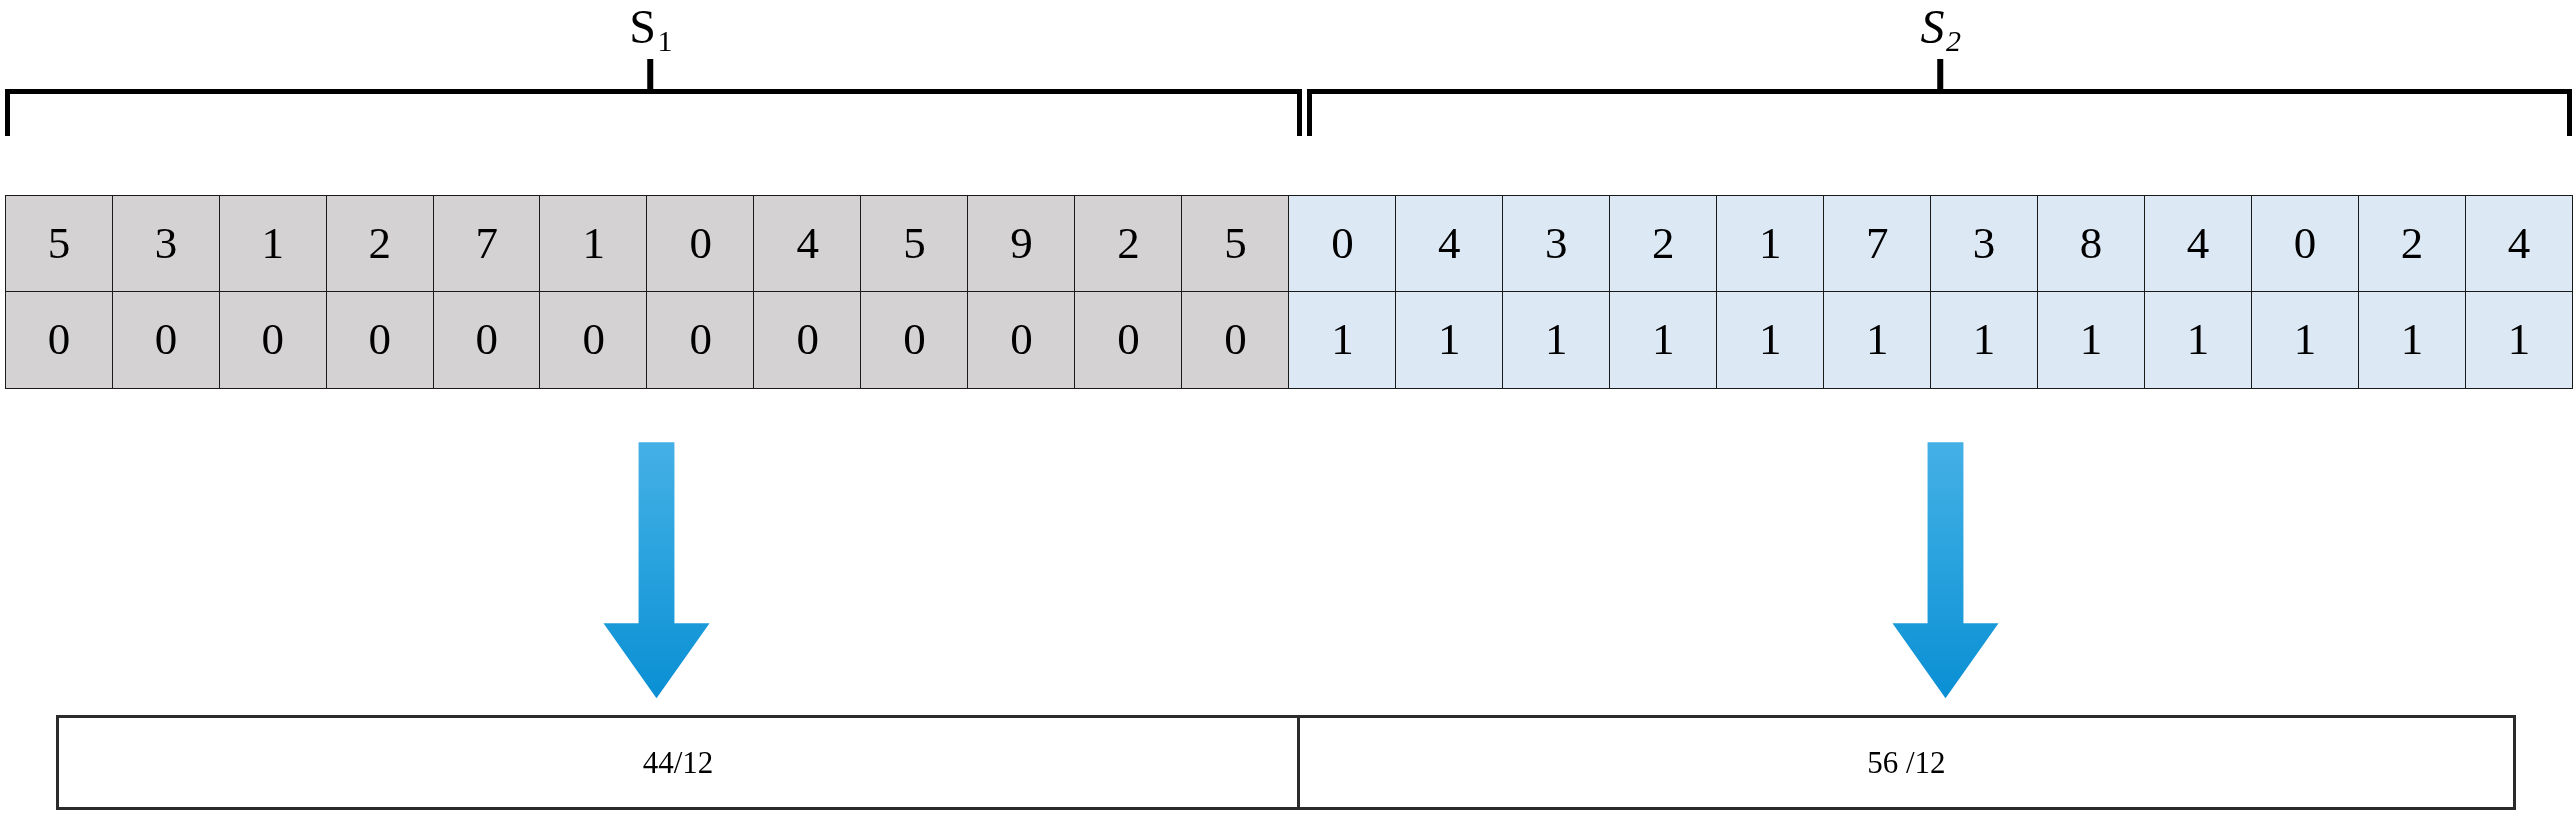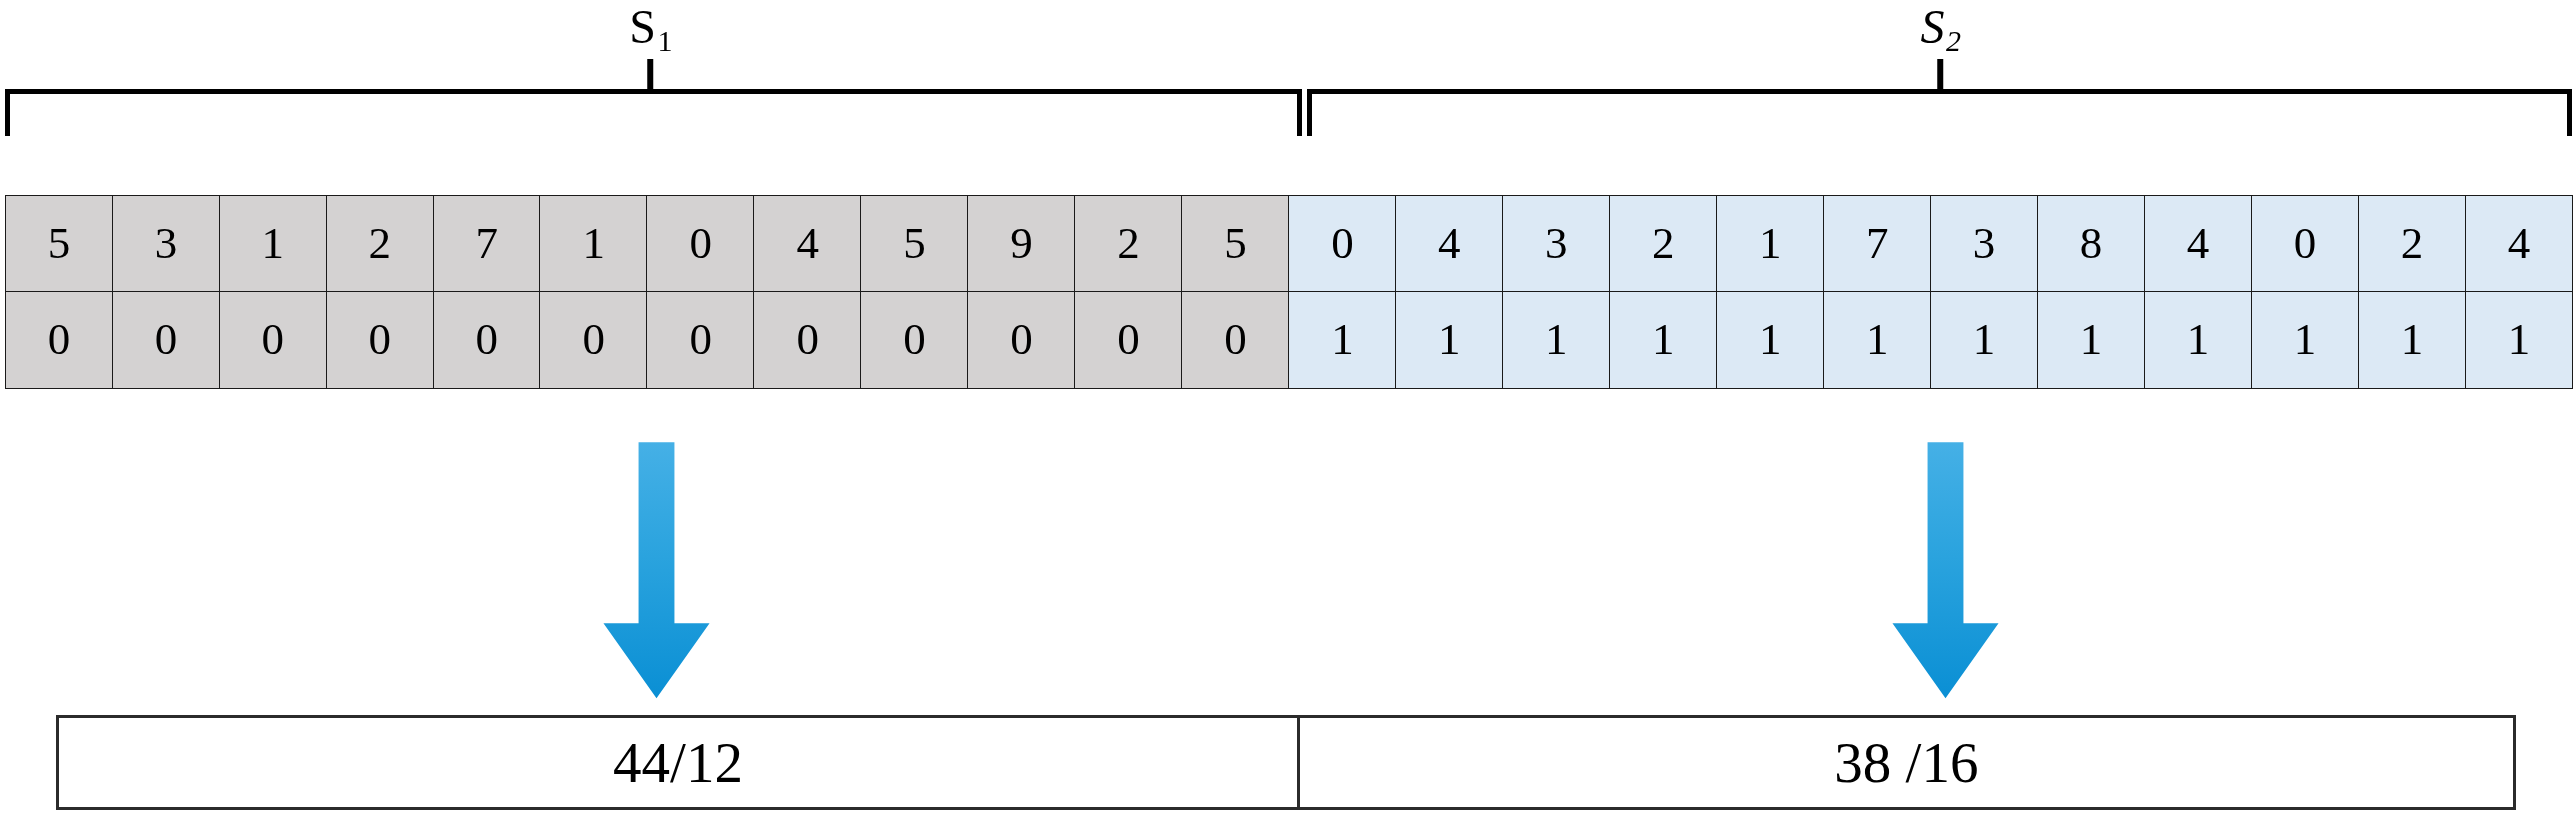--- a/index.html
+++ b/index.html
@@ -117,21 +117,21 @@
   }
   .result-box {
     box-sizing: border-box;
     border: 3.1px solid #2b2b2b;
     margin-right: -3.1px;
     background: #ffffff;
     display: flex;
     align-items: center;
     justify-content: center;
     font-family: "Liberation Serif", "DejaVu Serif", serif;
-    font-size: 57px;
+    font-size: 31px;
     color: #000000;
     line-height: 1;
   }
   #result-box-1 { width: 1244px; }
   #result-box-2 { width: 1219px; }
 </style>
 </head>
 <body>
 
 <div id="stage">
@@ -218,17 +218,17 @@
         <stop offset="0%" stop-color="#45b0e6"></stop>
         <stop offset="45%" stop-color="#2aa3de"></stop>
         <stop offset="100%" stop-color="#0a8fd4"></stop>
       </linearGradient>
     </defs>
     <polygon points="52,0 98,0 98,232 143,232 75,328 7,232 52,232" fill="url(#arrowGrad2)"></polygon>
   </svg>
 
   <div id="result-row">
     <div id="result-box-1" class="result-box">44/12</div>
-    <div id="result-box-2" class="result-box">38 /16</div>
+    <div id="result-box-2" class="result-box">56 /12</div>
   </div>
 
 </div>
 
 
 </body></html>

